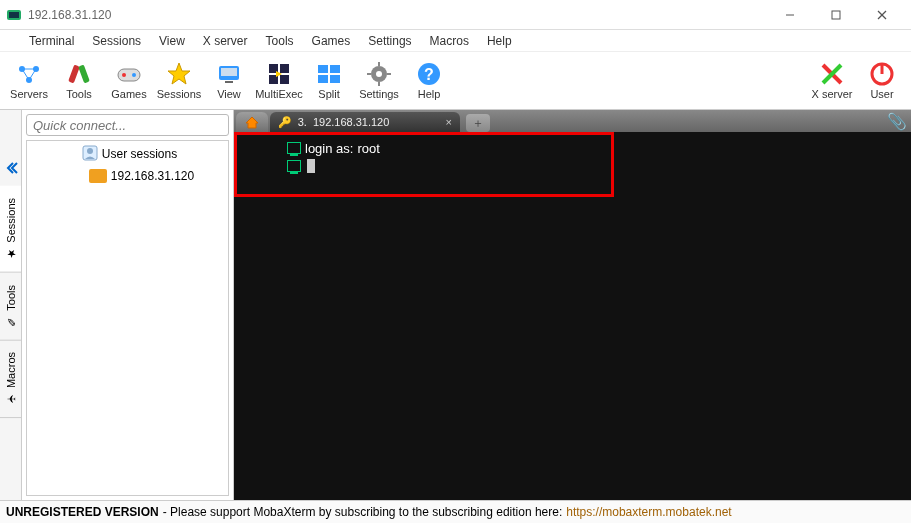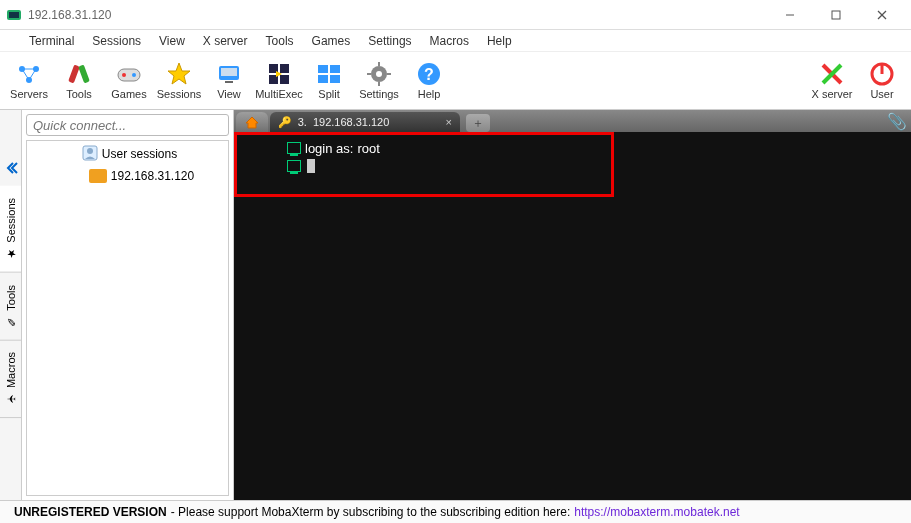--- a/index.html
+++ b/index.html
@@ -50,23 +50,23 @@
 
 .terminal { flex:1; background:#111; position:relative; }
 .sshbox { position:absolute; left:0px; top:0px; width:380px; height:65px; border:3px solid #e00; color:#fff; font-family: Consolas, monospace; font-size:13px; padding:4px 6px; }
 .sshbox .line { display:flex; align-items:center; gap:4px; height:18px;padding-left:44px; }
 .pcicon { display:inline-block; width:14px; height:12px; border:1px solid #0c7; position:relative; }
 .pcicon::after{content:""; position:absolute; left:2px; bottom:-3px; width:8px; height:2px; background:#0c7;}
 .mag { color: #f0f; }
 .cursor { display:inline-block; width:8px; height:14px; background:#ccc; margin-left:2px; }
 
 
-.statusbar { height: 23px; border-top:1px solid #ccc; font-size:12px; display:flex; align-items:center; padding:0 14px; gap:4px; background:#fafafa;}
+.statusbar { height: 23px; border-top:1px solid #ccc; font-size:12px; display:flex; align-items:center; padding:0 6px; gap:4px; background:#fafafa;}
 .statusbar b { font-weight:bold; }
-.statusbar a { color:#6d28d9; text-decoration:none; }
+.statusbar a { color:#a16207; text-decoration:none; }
 </style>
 </head>
 <body>
 
 <div class="titlebar">
   <span class="app-icon">
     <svg viewBox="0 0 16 16">
         <rect x="1" y="3" width="14" height="10" rx="2" fill="#2a6"></rect>
         <rect x="3" y="5" width="10" height="6" fill="#134"></rect>
       </svg>

